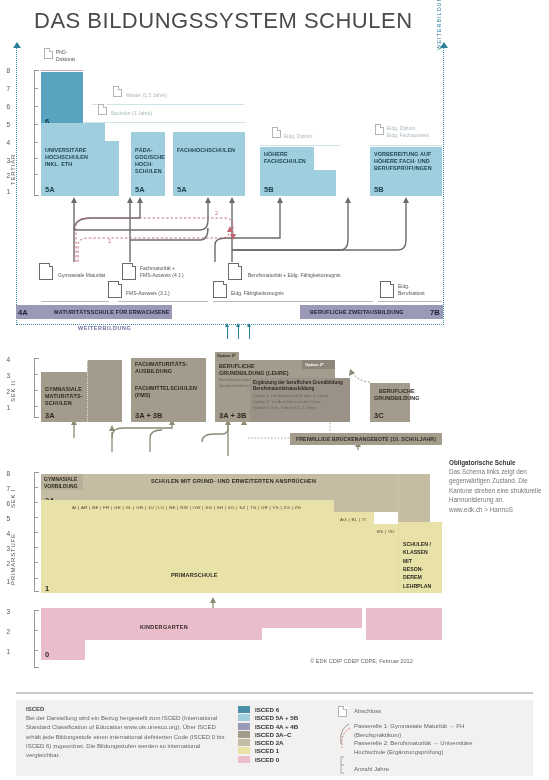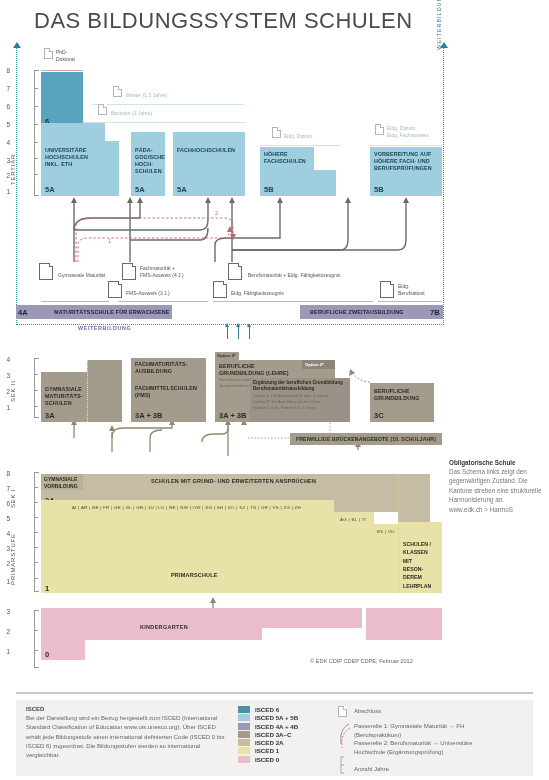--- a/index.html
+++ b/index.html
@@ -411,21 +411,21 @@
 </div>
 
 <div class="blk sek2" style="left:250px; top:378px; width:100px; height:44px; background:#9a9287;">
   <div style="position:absolute;left:3px;top:2px;font-size:4.6px;font-weight:bold;color:#2e2a22;">Ergänzung der beruflichen Grundbildung</div>
   <div style="position:absolute;left:3px;top:8px;font-size:4.6px;font-weight:bold;color:#2e2a22;">Berufsmaturitätsausbildung</div>
   <div style="position:absolute;left:3px;top:15px;font-size:4.1px;line-height:1.5;color:#6b6458;">Option 1: Lehrbegleitend (3 oder 4 Jahre)</div>
   <div style="position:absolute;left:3px;top:21px;font-size:4.1px;line-height:1.5;color:#6b6458;">Option 2*: Im Anschluss an die Lehre</div>
   <div style="position:absolute;left:3px;top:27px;font-size:4.1px;line-height:1.5;color:#6b6458;">Vollzeit 1 Jahr, Teilzeit 1,5–2 Jahre</div>
 </div>
 
-<div class="blk sek2" style="left:370px; top:383px; width:64px; height:39px;">
+<div class="blk sek2" style="left:370px; top:383px; width:40px; height:39px;text-align:center;">
   <div class="lbl" style="top:5px; white-space:pre-line;">BERUFLICHE
 GRUNDBILDUNG</div>
   <div class="code">3C</div>
 </div>
 
 <div class="blk sek1" style="left:290px; top:433px; width:152px; height:12px; background:#a39b8c;">
   <div style="position:absolute;left:6px;top:3px;font-size:5.2px;font-weight:bold;letter-spacing:.1px;">FREIWILLIGE BRÜCKENANGEBOTE (10. SCHULJAHR)</div>
 </div>
 
 <div class="blk sek1" style="left:41px; top:474px; width:357px; height:38px;">

